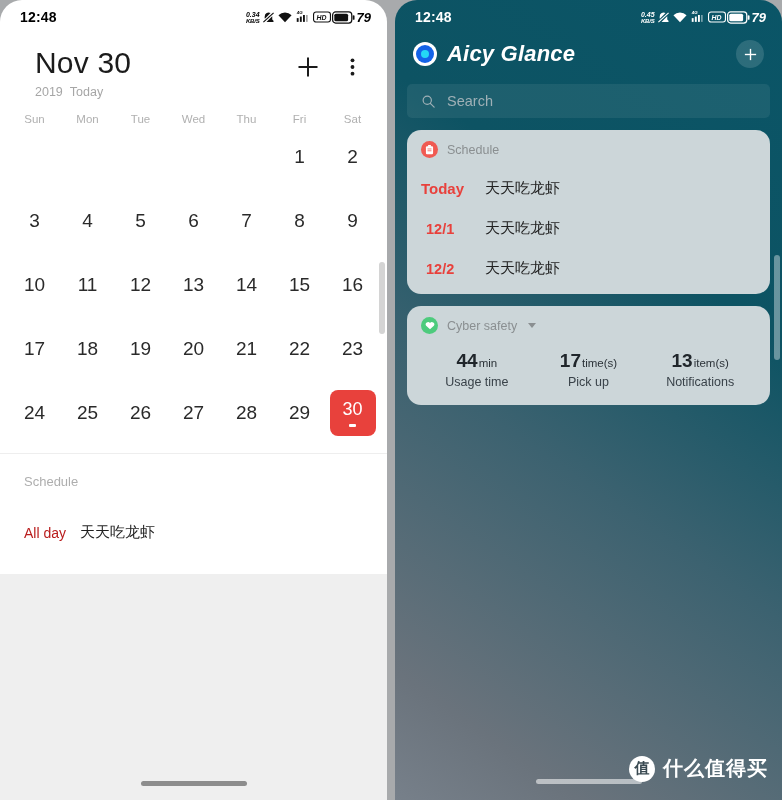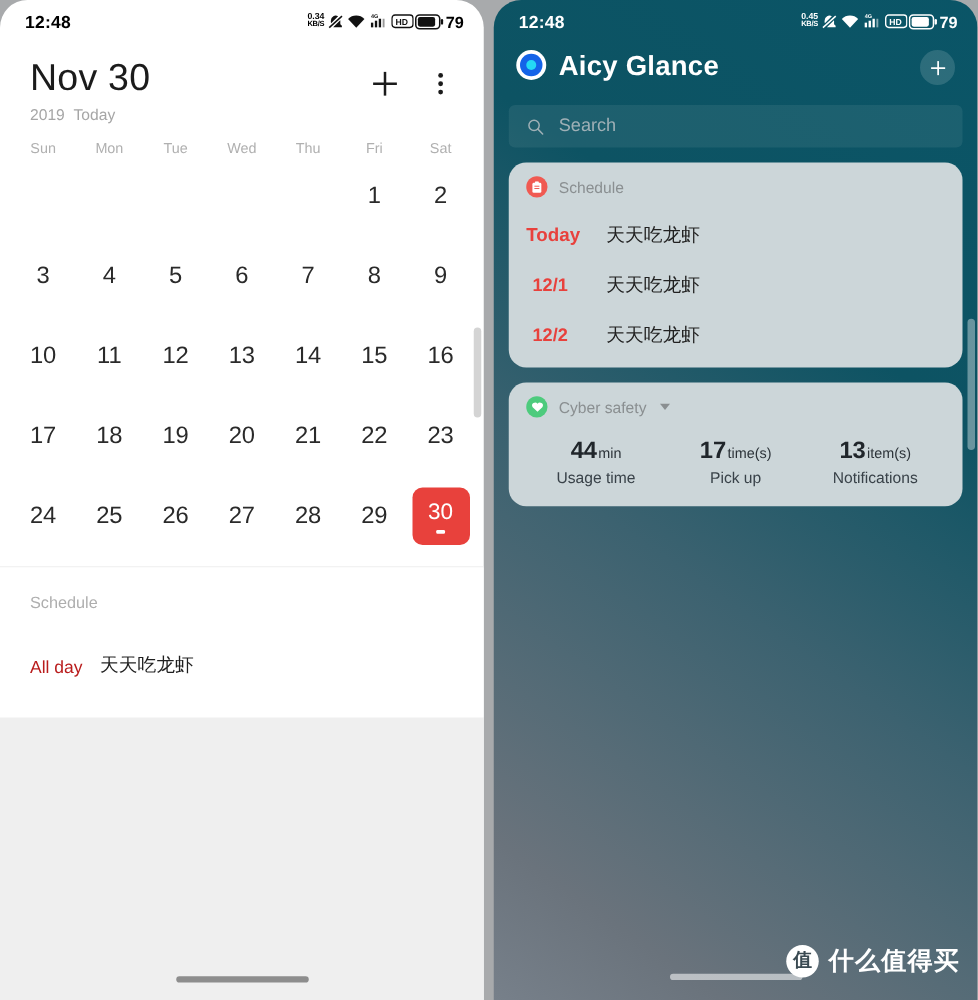--- a/index.html
+++ b/index.html
@@ -18,30 +18,30 @@
     background:#ffffff;
     border-radius:22px 22px 0 0;
     overflow:hidden;
     flex:0 0 387px;
   }
   .statusbar {
     height:34px; display:flex; align-items:center;
     padding:0 16px 0 20px; font-size:14px; font-weight:bold;
   }
   .sb-time { flex:0 0 auto; letter-spacing:0.2px; }
-  .sb-icons { margin-left:auto; display:flex; align-items:flex-start; gap:1px; }
+  .sb-icons { margin-left:auto; display:flex; align-items:center; gap:1px;font-style:italic; }
   .net-speed { display:flex; flex-direction:column; align-items:center; line-height:1; }
   .net-speed .ns1 { font-size:7px; font-weight:bold; }
   .net-speed .ns2 { font-size:6px; font-weight:bold; letter-spacing:-0.2px; }
   .ic { display:block; }
   .batt { display:flex; align-items:center; gap:2px; }
   .batt-num { font-size:13px; font-weight:bold; }
 
   
-  .cal-header { padding:12px 22px 0 24px; display:flex; align-items:flex-start; }
+  .cal-header { padding:12px 22px 0 24px; display:flex; align-items:flex-start;margin-left:11px; }
   .cal-head-left { flex:1; }
   .cal-title { font-size:30px; color:#1b1b1b; font-weight:400; letter-spacing:0.2px; }
   .cal-sub { margin-top:5px; font-size:12.5px; color:#a6a6a6; }
   .cal-sub span { margin-right:7px; }
   .cal-head-actions { display:flex; align-items:center; gap:18px; padding-top:8px; }
   .icon-btn { width:26px; height:26px; display:flex; align-items:center; justify-content:center; cursor:pointer; }
 
   
   .weekdays { display:grid; grid-template-columns:repeat(7,1fr); padding:14px 8px 0; }
   .weekdays div { text-align:center; font-size:11.5px; color:#b0b0b0; }
@@ -77,21 +77,21 @@
   }
 
   
   .phone-right {
     position:relative; width:387px; height:800px;
     border-radius:22px 22px 0 0; overflow:hidden; flex:0 0 387px;
     background:linear-gradient(215deg,#0a5567 0%,#0d5363 32%,#3c6270 58%,#6a737c 88%,#77808a 100%);
     color:#fff;
   }
   .phone-right .statusbar { color:#fff; }
-  .aicy-header { display:flex; padding:6px 18px 0 18px; }
+  .aicy-header { display:flex; align-items:center; padding:6px 18px 0 18px;font-style:italic; }
   .aicy-logo {
     width:24px; height:24px; border-radius:50%; background:#fff;
     display:flex; align-items:center; justify-content:center; flex:0 0 24px;
   }
   .aicy-logo .ring { width:18px; height:18px; border-radius:50%; background:#1463e8;
     display:flex; align-items:center; justify-content:center; }
   .aicy-logo .core { width:8px; height:8px; border-radius:50%; background:#24d8f5; }
   .aicy-title { margin-left:10px; font-size:22px; font-weight:bold; letter-spacing:0.2px; }
   .plus-circle {
     margin-left:auto; width:28px; height:28px; border-radius:50%;

